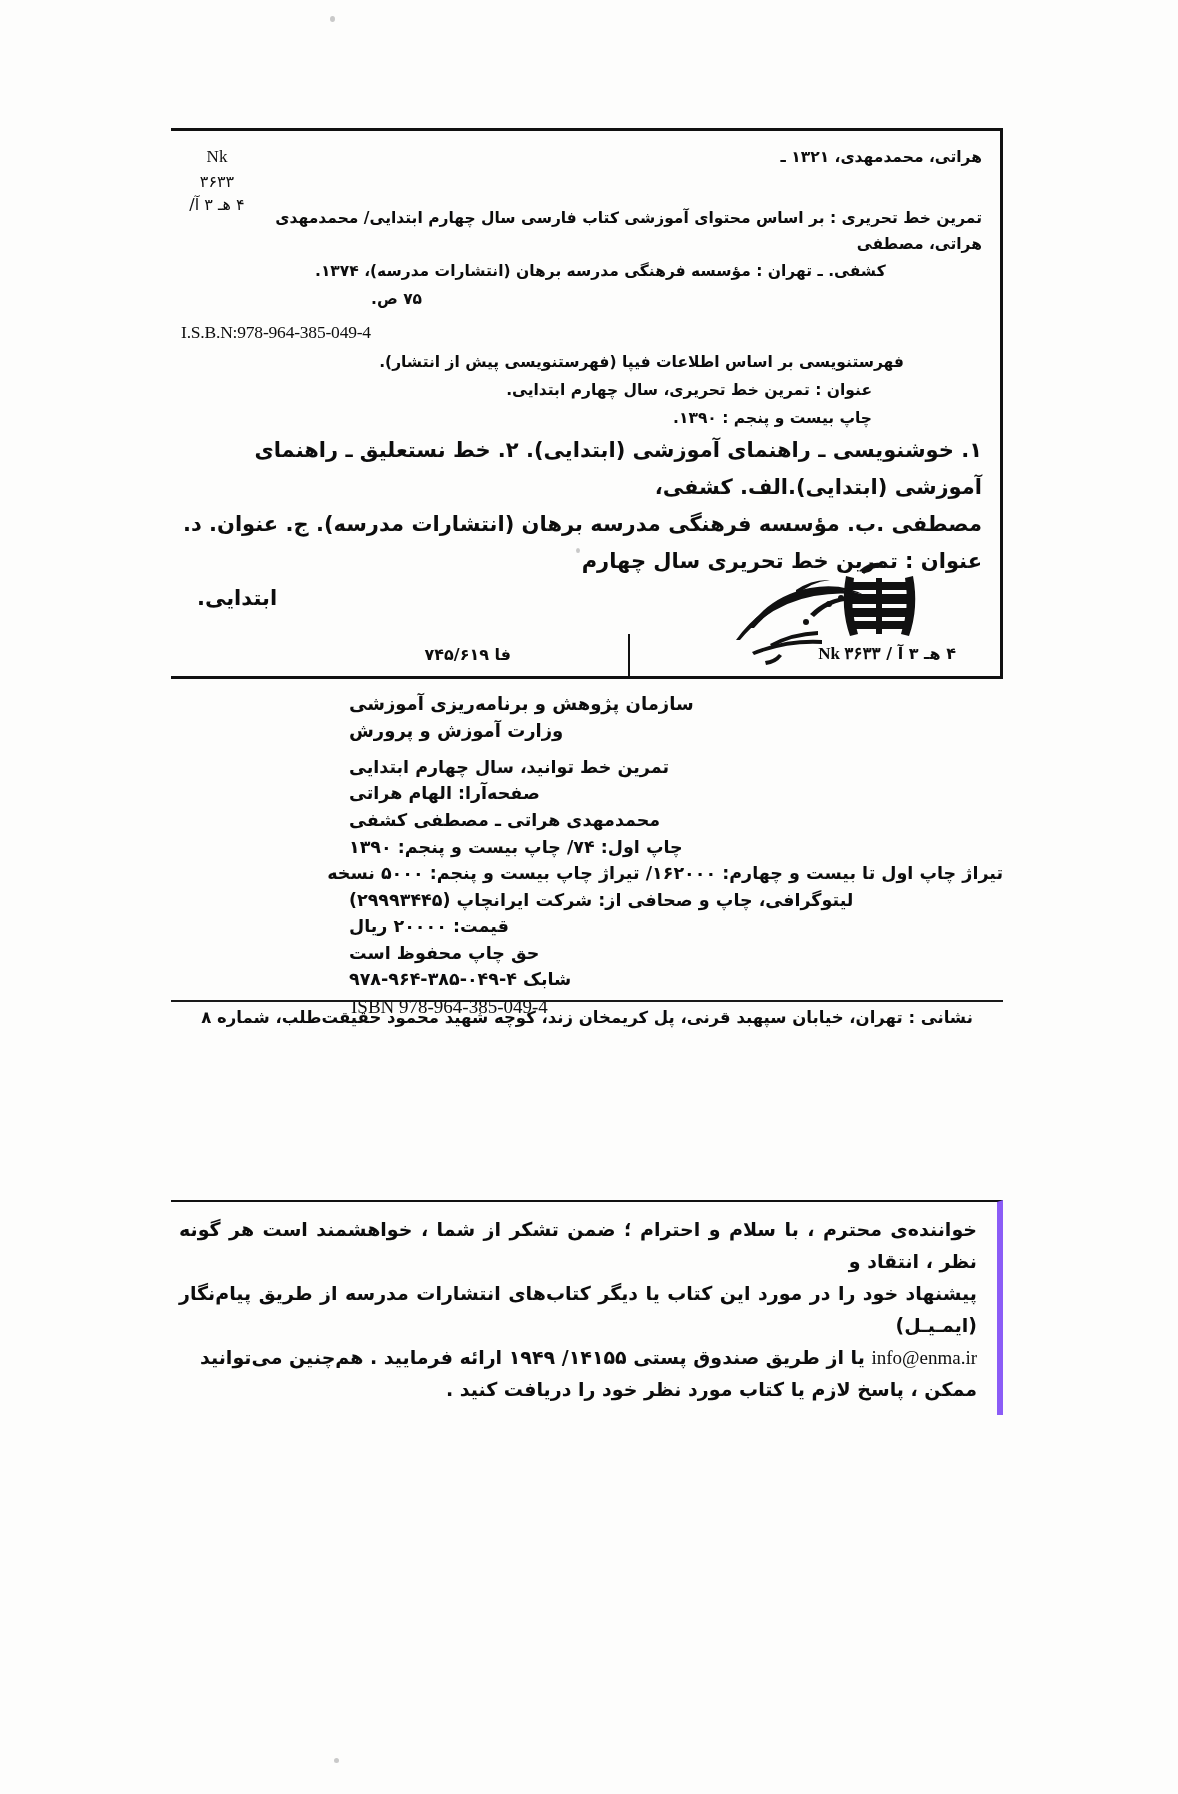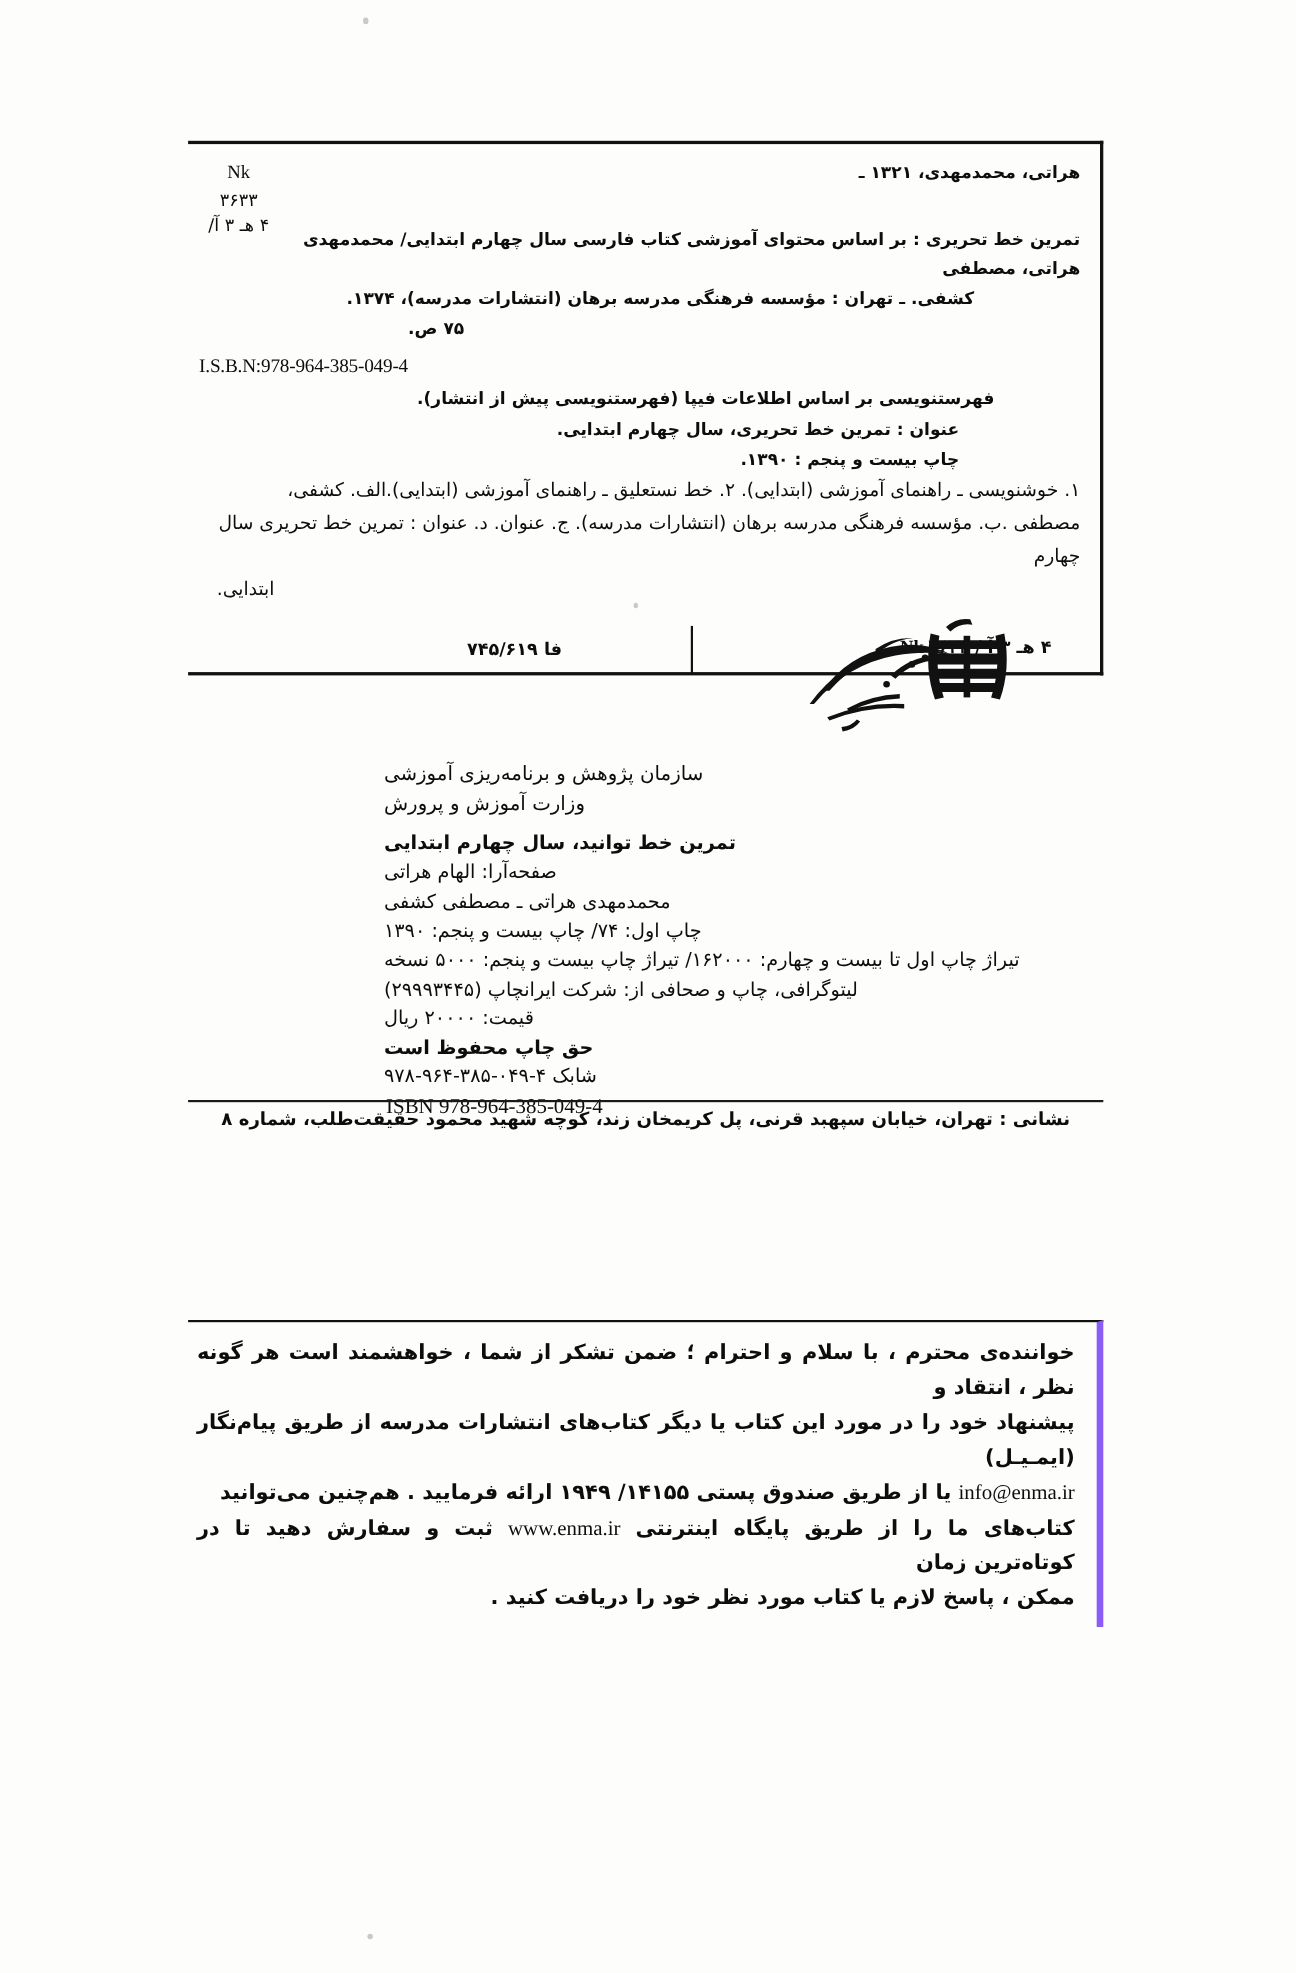--- a/index.html
+++ b/index.html
@@ -107,22 +107,22 @@
     font-size: 15.5px;
     font-weight: 600;
     line-height: 1.78;
     padding-left: 6px;
   }
   .cip-note-1 { padding-right: 78px; }
   .cip-note-2 { padding-right: 110px; }
   .cip-note-3 { padding-right: 110px; text-align: right; }
   .cip-subjects {
     text-align: right;
-    font-size: 17px;
-    font-weight: 400;
+    font-size: 21px;
+    font-weight: 700;
     line-height: 1.76;
     margin-top: 0;
   }
   .cip-subjects .last { display:block; text-align:left; padding-left: 16px; }
   .cip-footer {
     display: flex;
     flex-direction: row;
     align-items: flex-end;
     margin-top: 26px;
     padding-bottom: 2px;
@@ -180,21 +180,21 @@
     box-sizing: border-box;
   }
   .imprint p {
     margin: 0;
     font-size: 17.5px;
     line-height: 1.52;
     font-weight: 700;
     text-align: left;
     white-space: nowrap;
   }
-  .imprint p.normal { font-weight: 400; }
+  .imprint p.normal { font-weight: 700; }
   .imprint .gap { height: 9px; }
   .imprint .bigger { font-size: 18px; }
   .imprint .isbn-latin {
     font-family: "Liberation Serif", "DejaVu Serif", serif;
     font-weight: 400;
     font-size: 19px;
     direction: ltr;
     text-align: left;
     padding-left: 2px;
   }
@@ -359,21 +359,20 @@
 
   <div class="addr-rule"></div>
   <div class="address">
     <p>نشانی : تهران، خیابان سپهبد قرنی، پل کریمخان زند، کوچه شهید محمود حقیقت‌طلب، شماره ۸</p>
   </div>
 
   <div class="notice">
     <p>خواننده‌ی محترم ، با سلام و احترام ؛ ضمن تشکر از شما ، خواهشمند است هر گونه نظر ، انتقاد و</p>
     <p>پیشنهاد خود را در مورد این کتاب یا دیگر کتاب‌های انتشارات مدرسه از طریق پیام‌نگار (ایمـیـل)</p>
     <p><span class="ltr">info@enma.ir</span><span> یا از طریق صندوق پستی ۱۴۱۵۵/ ۱۹۴۹ ارائه فرمایید . هم‌چنین می‌توانید</span></p>
-    <p><span>کتاب‌های ما را از طریق پایگاه اینترنتی </span><span class="ltr">www.enma.ir</span><span> ثبت و سفارش دهید تا در کوتاه‌ترین زمان</span></p>
     <p>ممکن ، پاسخ لازم یا کتاب مورد نظر خود را دریافت کنید .</p>
   </div>
 
   <div class="speck" style="left:330px; top:16px; width:5px; height:6px;"></div>
   <div class="speck" style="left:576px; top:548px; width:4px; height:5px;"></div>
   <div class="speck" style="left:334px; top:1758px; width:5px; height:5px;"></div>
 
 </div>
 
 </body></html>

